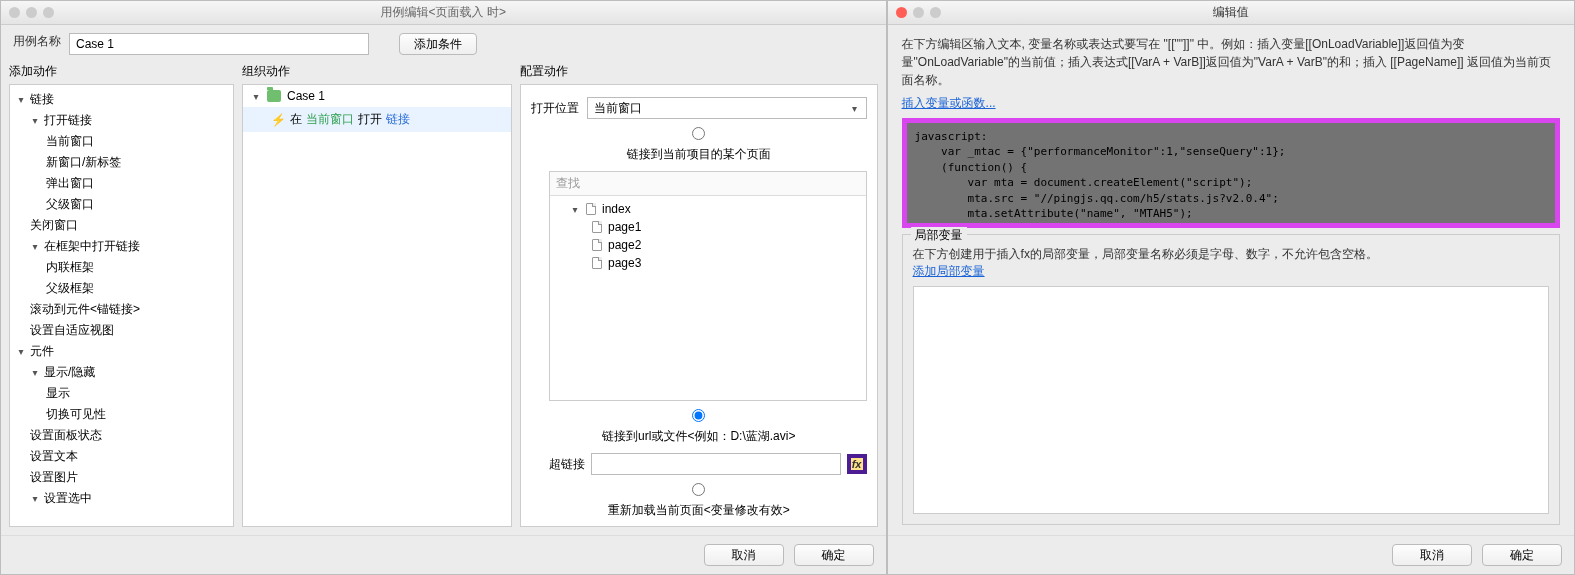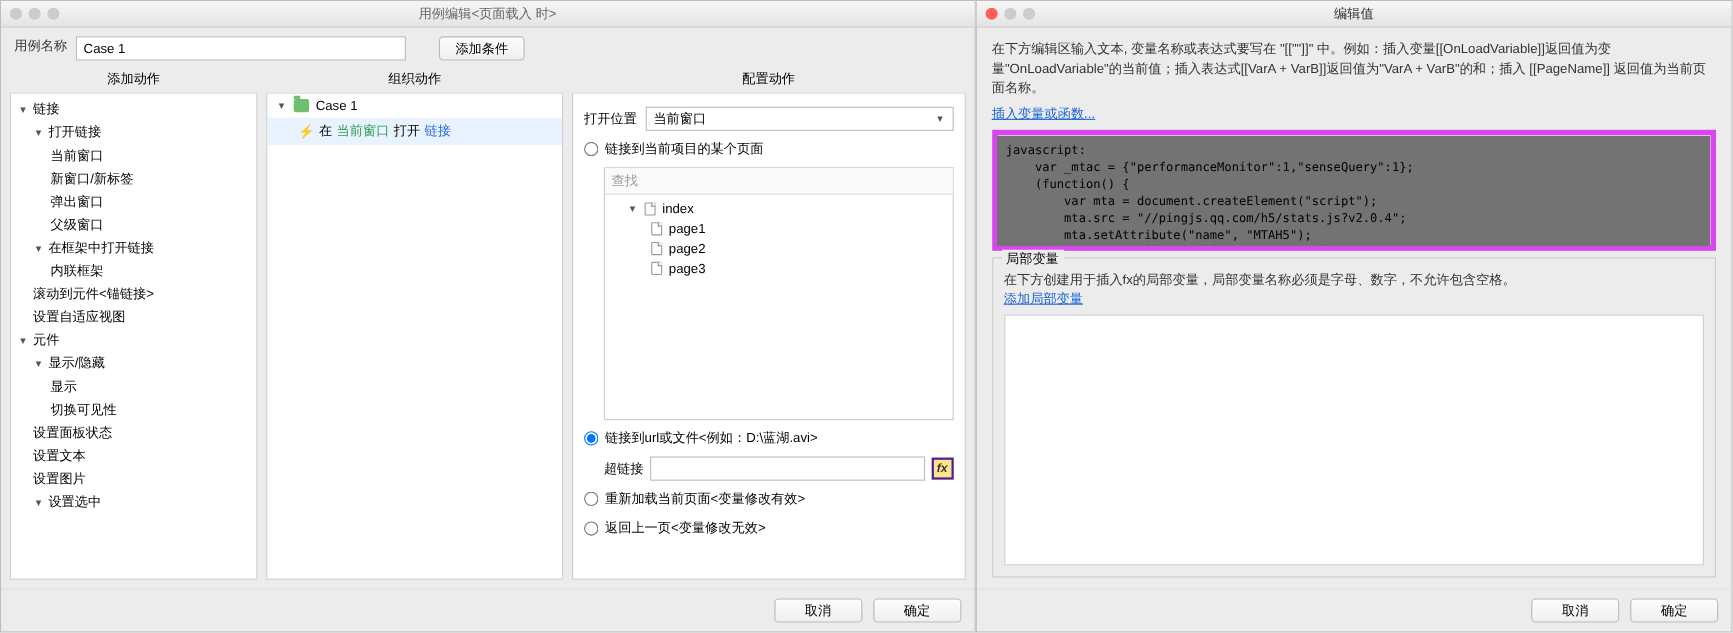--- a/index.html
+++ b/index.html
@@ -29,41 +29,41 @@
 .case-row { display:flex; align-items:center; gap:6px; padding:4px 8px;}
 .case-row .folder { width:14px;height:12px; background:#6fbf6f; border-radius:2px; position:relative;}
 .case-row .folder:before{content:"";position:absolute;top:-3px;left:0;width:6px;height:3px;background:#6fbf6f;border-radius:1px 1px 0 0;}
 .action-row { display:flex; align-items:center; gap:4px; padding:4px 8px 4px 28px; background:#e9f3ff;}
 .bolt { color:#3a9d3a; font-weight:bold;}
 .green { color:#2e9e4f; }
 .blue { color:#2a6cd6; }
 .config { padding:12px 10px; display:flex; flex-direction:column; gap:6px; }
 .config-row { display:flex; align-items:center; gap:8px;}
 .select { height:22px; border:1px solid #bbb; background:#fff; flex:1; padding:0 6px; display:flex; align-items:center; justify-content:space-between; cursor:pointer;}
-.radio-row { display:flex; align-items:center; gap:6px; padding:2px 0;}
+.radio-row { display:flex; align-items:center; gap:6px; padding:2px 0;flex-direction:column;}
 input[type=radio]{margin:0;}
 .listbox { border:1px solid #ccc; height:230px; margin-left:18px; display:flex; flex-direction:column;}
 .listbox .search { border-bottom:1px solid #ddd; padding:3px 6px; color:#999; background:#fafafa;}
 .listbox .items { padding:4px 0;}
 .listbox .li { padding:2px 8px 2px 20px; display:flex; align-items:center; gap:6px;}
 .listbox .li.child { padding-left:42px;}
 .page-icon { display:inline-block; width:10px; height:12px; border:1px solid #999; border-radius:1px; position:relative;}
 .page-icon:before{content:"";position:absolute;right:-1px;top:-1px;width:3px;height:3px;background:#ececec;border-left:1px solid #999;border-bottom:1px solid #999;}
 .hl-row { display:flex; align-items:center; gap:6px; margin-left:18px;}
-.fx { width:20px; height:20px; background:#ffe38a; border:2px solid #4c1d95; display:flex; align-items:center; justify-content:center; font-style:italic; font-weight:bold; font-size:11px; cursor:pointer; color:#333;}
+.fx { width:20px; height:20px; background:#ffe38a; border:4px solid #4c1d95; display:flex; align-items:center; justify-content:center; font-style:italic; font-weight:bold; font-size:11px; cursor:pointer; color:#333;}
 .footer { display:flex; justify-content:flex-end; gap:10px; padding:8px 12px; border-top:1px solid #ddd;}
 .right-body { padding:10px 14px; display:flex; flex-direction:column; gap:6px; flex:1; overflow:hidden;}
 .desc { color:#333; line-height:1.5; }
 .link { color:#1a63d6; text-decoration:underline; cursor:pointer; }
 .code-box { border:5px solid #d946ef; background:#737373; padding:6px 8px; height:110px; overflow:auto; font-family: Menlo, Consolas, monospace; font-size:11px; white-space:pre; line-height:1.4;}
 .fieldset { border:1px solid #ccc; padding:10px; position:relative; flex:1; display:flex; flex-direction:column;}
 .legend { position:absolute; top:-8px; left:8px; background:#ececec; padding:0 4px; font-size:12px;}
 .localvar-box { border:1px solid #ccc; background:#fff; flex:1; margin-top:6px;}
 .columns-head { display:flex; gap:8px; padding:0 8px 4px 8px;}
-.col-h { flex:1;text-align:center;}
+.col-h { flex:1;}
 </style>
 </head>
 <body>
 
 <div class="win win-left">
   <div class="titlebar">
     <div class="dots">
       <div class="dot"></div>
       <div class="dot"></div>
       <div class="dot"></div>
@@ -102,25 +102,31 @@
         <div class="tree-item indent2">
             <span>新窗口/新标签</span>
           </div>
         <div class="tree-item indent2">
             <span>弹出窗口</span>
           </div>
         <div class="tree-item indent2">
             <span>父级窗口</span>
           </div>
         <div class="tree-item indent1">
+            <span>关闭窗口</span>
+          </div>
+        <div class="tree-item indent1">
             <span class="chev">▾</span>
             <span>在框架中打开链接</span>
           </div>
         <div class="tree-item indent2">
             <span>内联框架</span>
+          </div>
+        <div class="tree-item indent2">
+            <span>父级框架</span>
           </div>
         <div class="tree-item indent1">
             <span>滚动到元件&lt;锚链接&gt;</span>
           </div>
         <div class="tree-item indent1">
             <span>设置自适应视图</span>
           </div>
 
         <div class="tree-item">
             <span class="chev">▾</span>

